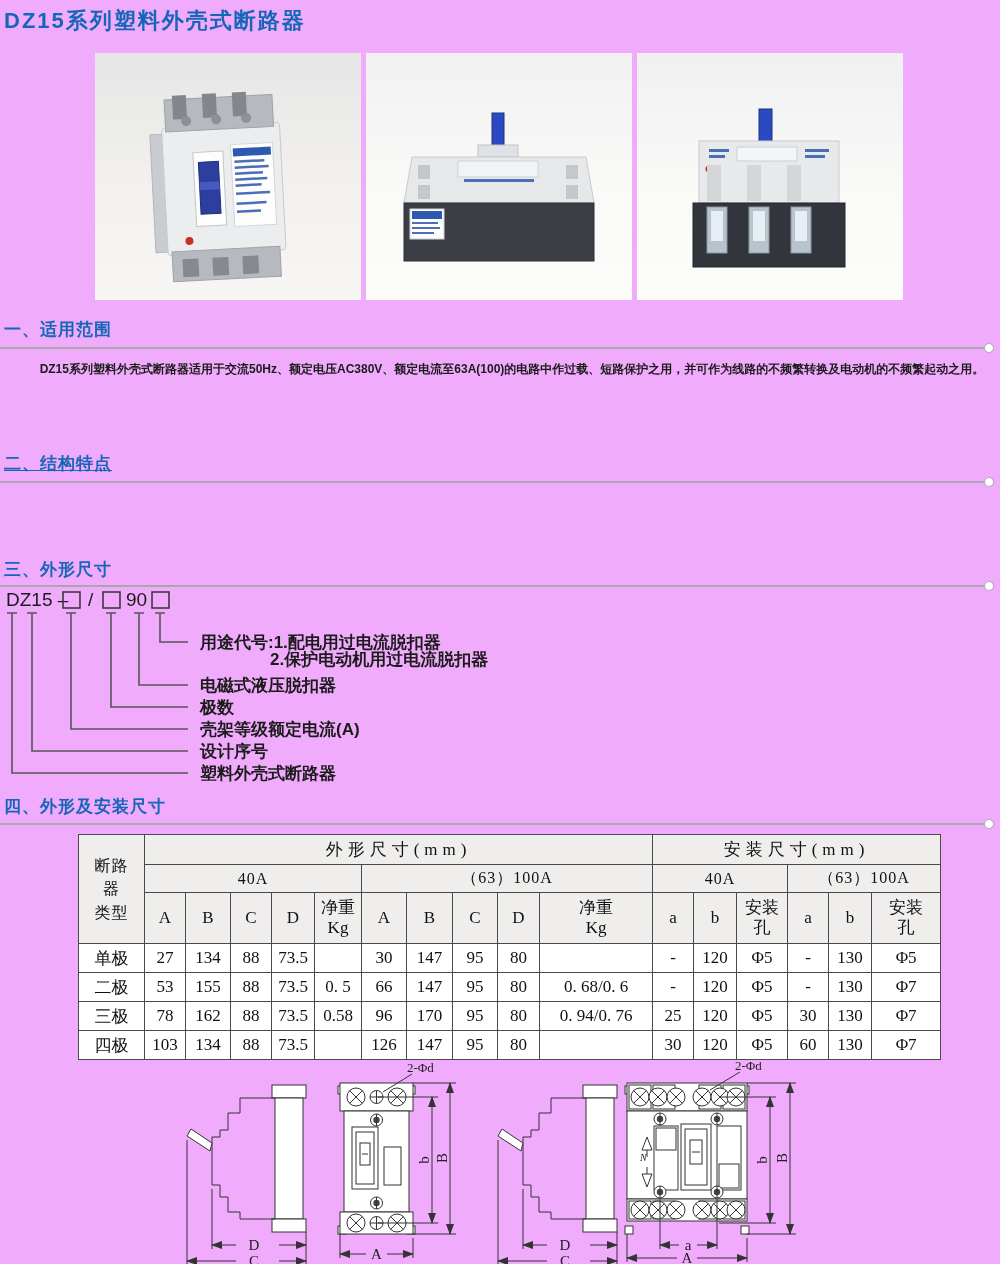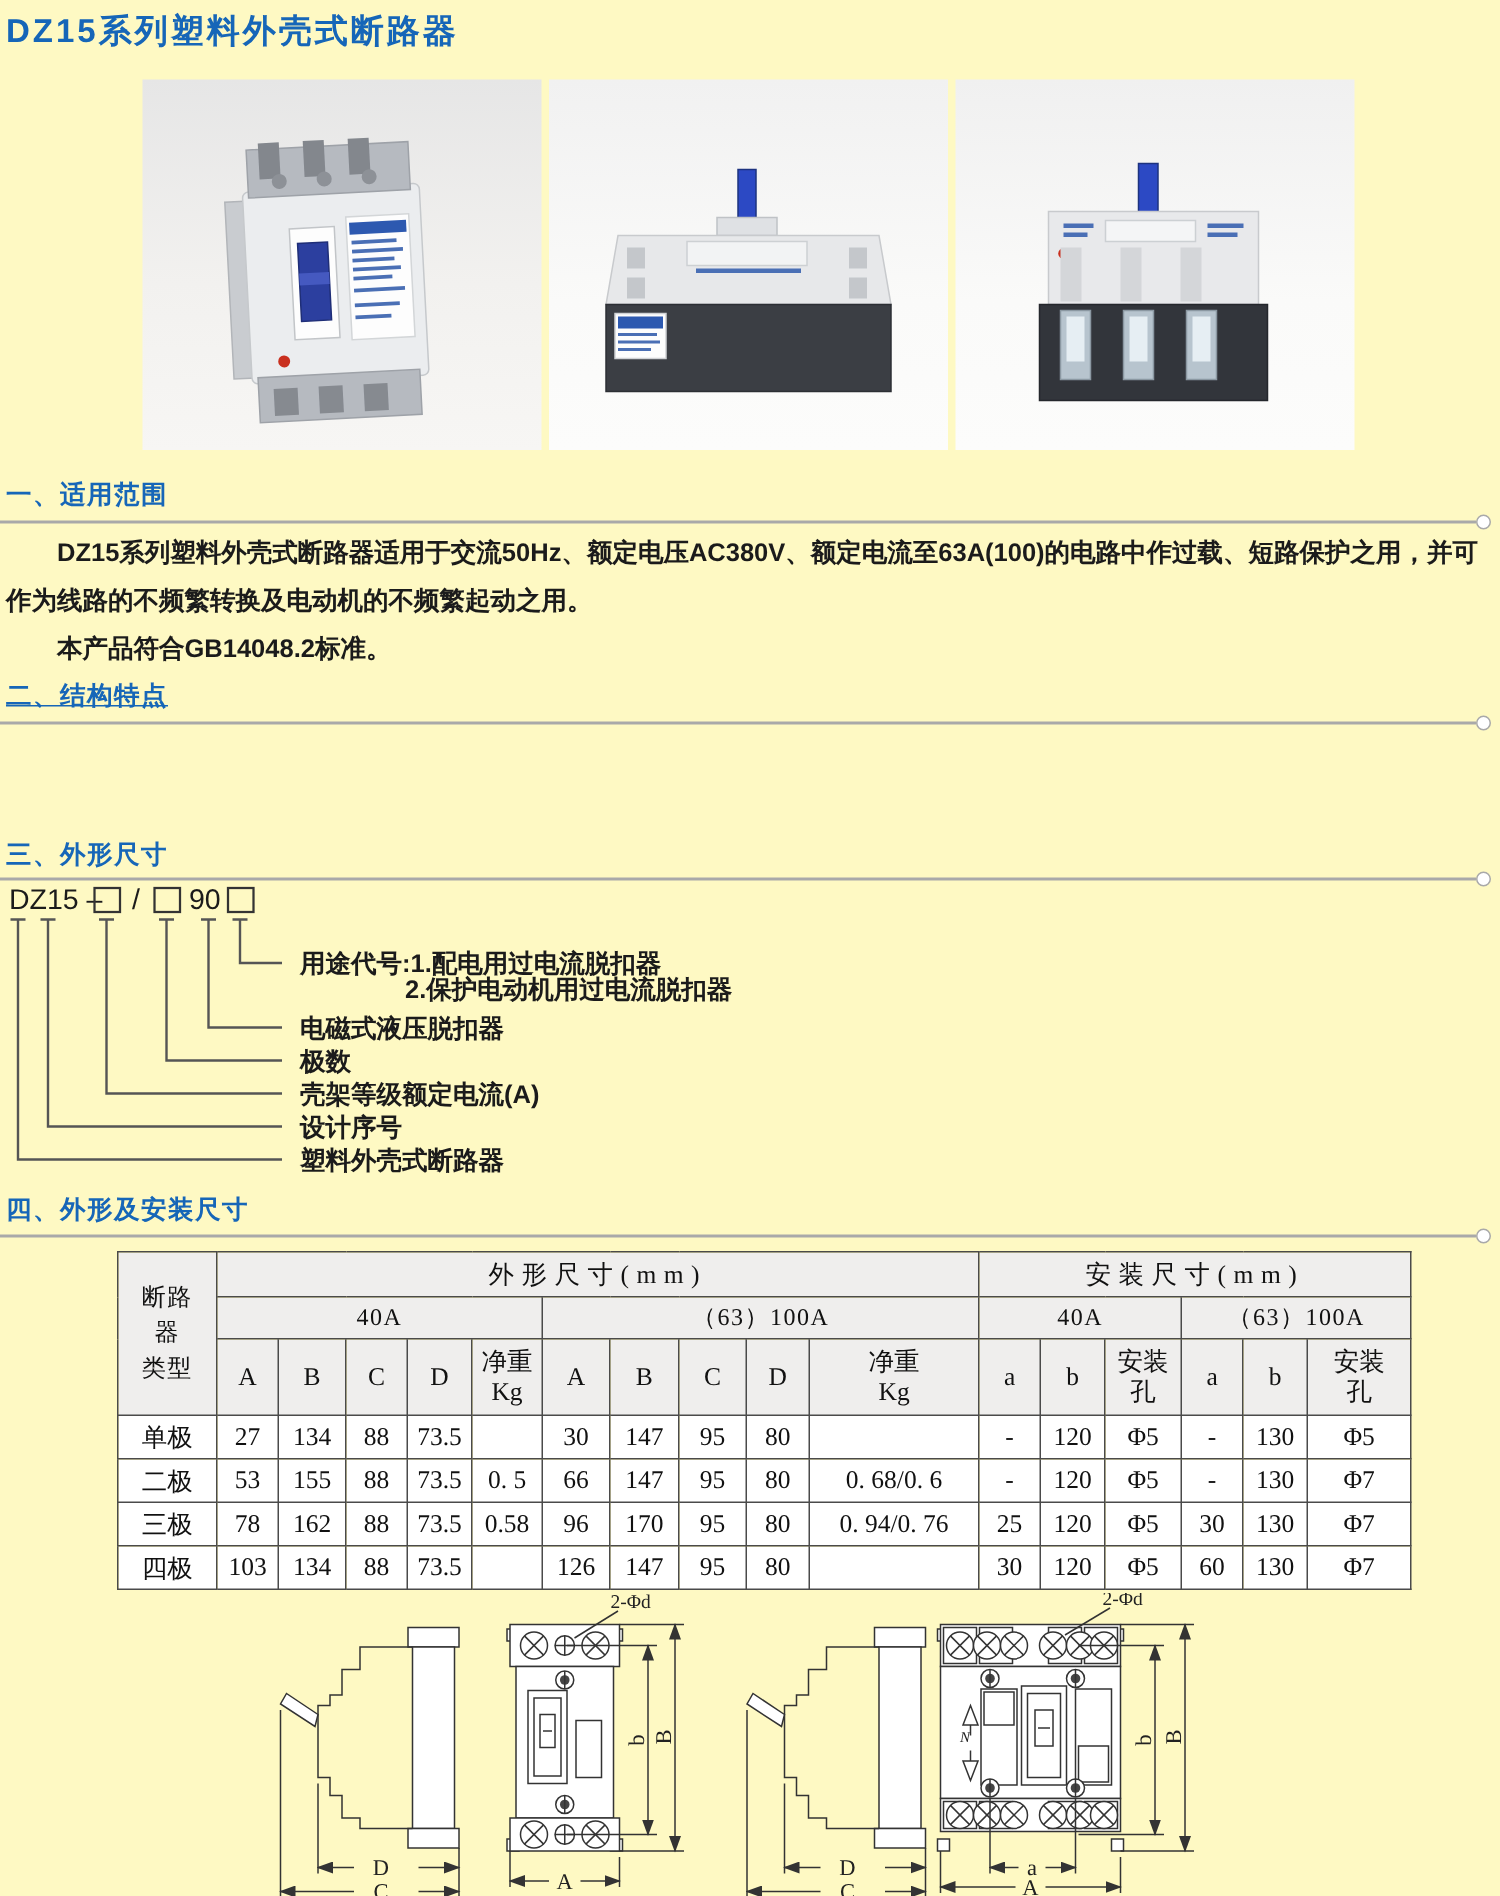--- a/index.html
+++ b/index.html
@@ -1,31 +1,31 @@
 <!DOCTYPE html>
 <html><head>
 <meta charset="utf-8">
 <style>
   html,body{margin:0;padding:0;background:#fff;}
-  .page{position:relative;width:1000px;height:1264px;background:#fef9c3;overflow:hidden;
+  .page{position:relative;width:1000px;height:1264px;background:#f0abfc;overflow:hidden;
         font-family:"Liberation Sans",sans-serif;color:#1c1c1c;}
   .title{position:absolute;left:4px;top:6px;font-size:22px;font-weight:bold;color:#1666b8;letter-spacing:2px;}
   
   .photos{position:absolute;left:95px;top:53px;width:808px;height:247px;display:flex;gap:5px;}
   .photo{flex:1;position:relative;overflow:hidden;}
   .photo-1{background:linear-gradient(180deg,#e6e6e6 0%,#f2f1ef 55%,#f7f6f4 100%);}
   .photo-2{background:linear-gradient(180deg,#f1f1f1 0%,#fafaf9 60%,#fcfcfb 100%);}
   .photo-3{background:linear-gradient(180deg,#f0f0f0 0%,#fafaf9 60%,#fcfcfb 100%);}
   .photo svg{position:absolute;left:0;top:0;}
   
   .sec{position:absolute;left:4px;font-size:17px;font-weight:bold;color:#1666b8;letter-spacing:1px;}
   .rule{position:absolute;left:0;width:984px;height:0;border-top:2px solid #a9a9a9;}
   .rule .dot{position:absolute;right:-10px;top:-6px;width:8px;height:8px;border:1px solid #a9a9a9;
              border-radius:50%;background:#fff;}
-  .paras{position:absolute;left:4px;width:992px;font-size:17px;font-weight:bold;line-height:32px;color:#1b1b1b;}
+  .paras{position:absolute;left:4px;width:992px;font-size:12px;font-weight:bold;line-height:32px;color:#1b1b1b;text-align:center;}
   .paras p{margin:0;text-indent:2em;}
   
   .model-svg{position:absolute;left:0;top:588px;}
   .model-svg text{font-family:"Liberation Sans",sans-serif;fill:#1b1b1b;}
   
   table.dims{position:absolute;left:78px;top:834px;width:862px;border-collapse:collapse;
              font-family:"Liberation Serif","DejaVu Serif",serif;color:#111;table-layout:fixed;}
   table.dims th,table.dims td{border:1px solid #4a4a4a;text-align:center;vertical-align:middle;
              padding:0;font-weight:normal;overflow:hidden;}
   table.dims thead th{background:#efeeed;}
@@ -127,21 +127,20 @@
       </svg>
     </div>
   </div>
 
   <div class="sec" style="top:318px;">一、适用范围</div>
   <div class="rule" style="top:347px;">
       <span class="dot"></span>
     </div>
   <div class="paras" style="top:353px;">
     <p>DZ15系列塑料外壳式断路器适用于交流50Hz、额定电压AC380V、额定电流至63A(100)的电路中作过载、短路保护之用，并可作为线路的不频繁转换及电动机的不频繁起动之用。</p>
-    <p>本产品符合GB14048.2标准。</p>
   </div>
 
   <div class="sec" style="top:452px;text-decoration:underline;">二、结构特点</div>
   <div class="rule" style="top:481px;">
       <span class="dot"></span>
     </div>
 
   <div class="sec" style="top:558px;">三、外形尺寸</div>
   <div class="rule" style="top:585px;">
       <span class="dot"></span>

